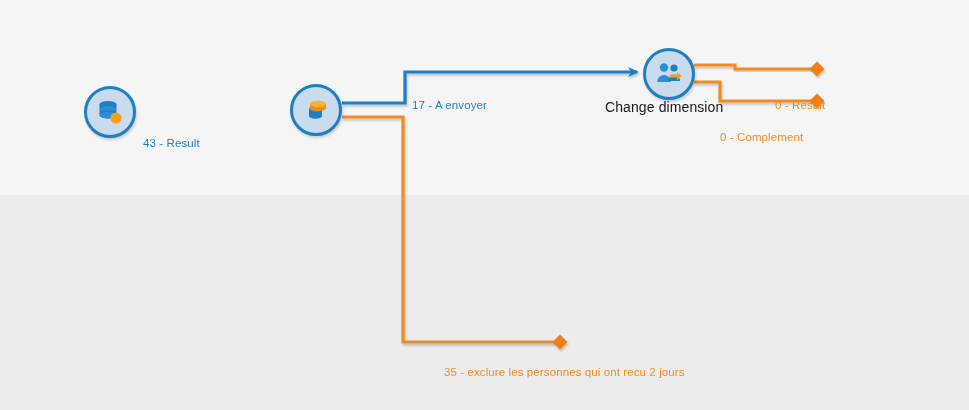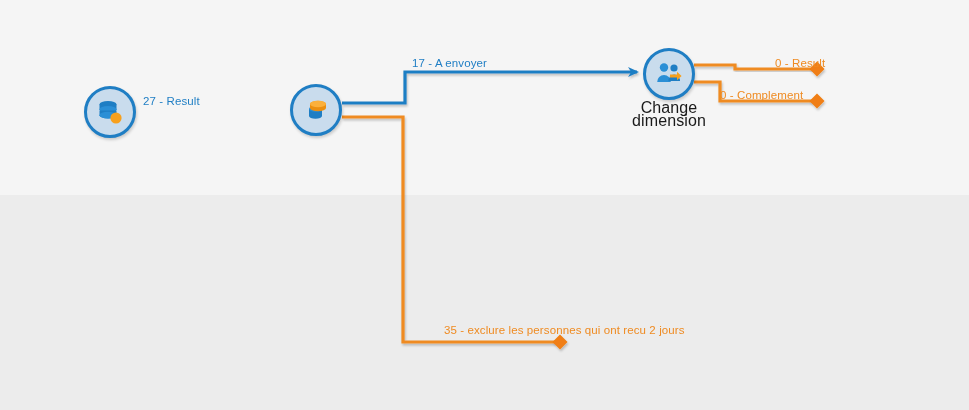--- a/index.html
+++ b/index.html
@@ -57,33 +57,34 @@
     align-items: center;
     justify-content: center;
   }
   .node-icon {
     width: 30px;
     height: 30px;
     display: block;
   }
   .node-label {
     position: absolute;
-    text-align: center;
-    font-size: 16px;
+    text-align: left;
+    font-size: 14px;
     color: #1a1a1a;
     line-height: 13px;
     white-space: pre-line;
     letter-spacing: 0.1px;
   }
   
   .edge-label {
     position: absolute;
     font-size: 11.5px;
     white-space: nowrap;
     letter-spacing: 0.1px;
+    margin-top: 42px;
   }
   .edge-label.blue { color: #1f7ec4; }
   .edge-label.orange { color: #ef8b22; padding-left: 32px; }
 </style>
 </head>
 <body>
 
 <div id="canvas">
 
   <div class="bg-upper"></div>
@@ -155,21 +156,21 @@
     <svg class="node-icon" viewBox="0 0 30 30">
       <circle cx="10" cy="8.5" r="4.2" fill="#2b8fd6"></circle>
       <path d="M3.2,23 a6.8,7 0 0 1 13.6,0 Z" fill="#2b8fd6"></path>
       <circle cx="20" cy="9" r="3.6" fill="#1f7ec4"></circle>
       <path d="M14.4,22 a5.8,6.4 0 0 1 11.6,0 Z" fill="#1f7ec4"></path>
       <path d="M16,15.5 L23,15.5 L23,12.8 L27.6,17 L23,21.2 L23,18.6 L16,18.6 Z" fill="#f7a01d"></path>
     </svg>
   </div>
   <div class="node-label" style="left:605px; top:101px; width:128px;">Change dimension</div>
 
-  <div class="edge-label blue" style="left:143px; top:95px;">27 - Result</div>
+  <div class="edge-label blue" style="left:143px; top:95px;">43 - Result</div>
 
   <div class="edge-label blue" style="left:412px; top:57px;">17 - A envoyer</div>
 
   <div class="edge-label orange" style="left:412px; top:324px;">35 - exclure les personnes qui ont recu 2 jours</div>
 
   <div class="edge-label orange" style="left:743px; top:57px;">0 - Result</div>
 
   <div class="edge-label orange" style="left:688px; top:89px;">0 - Complement</div>
 
 </div>

